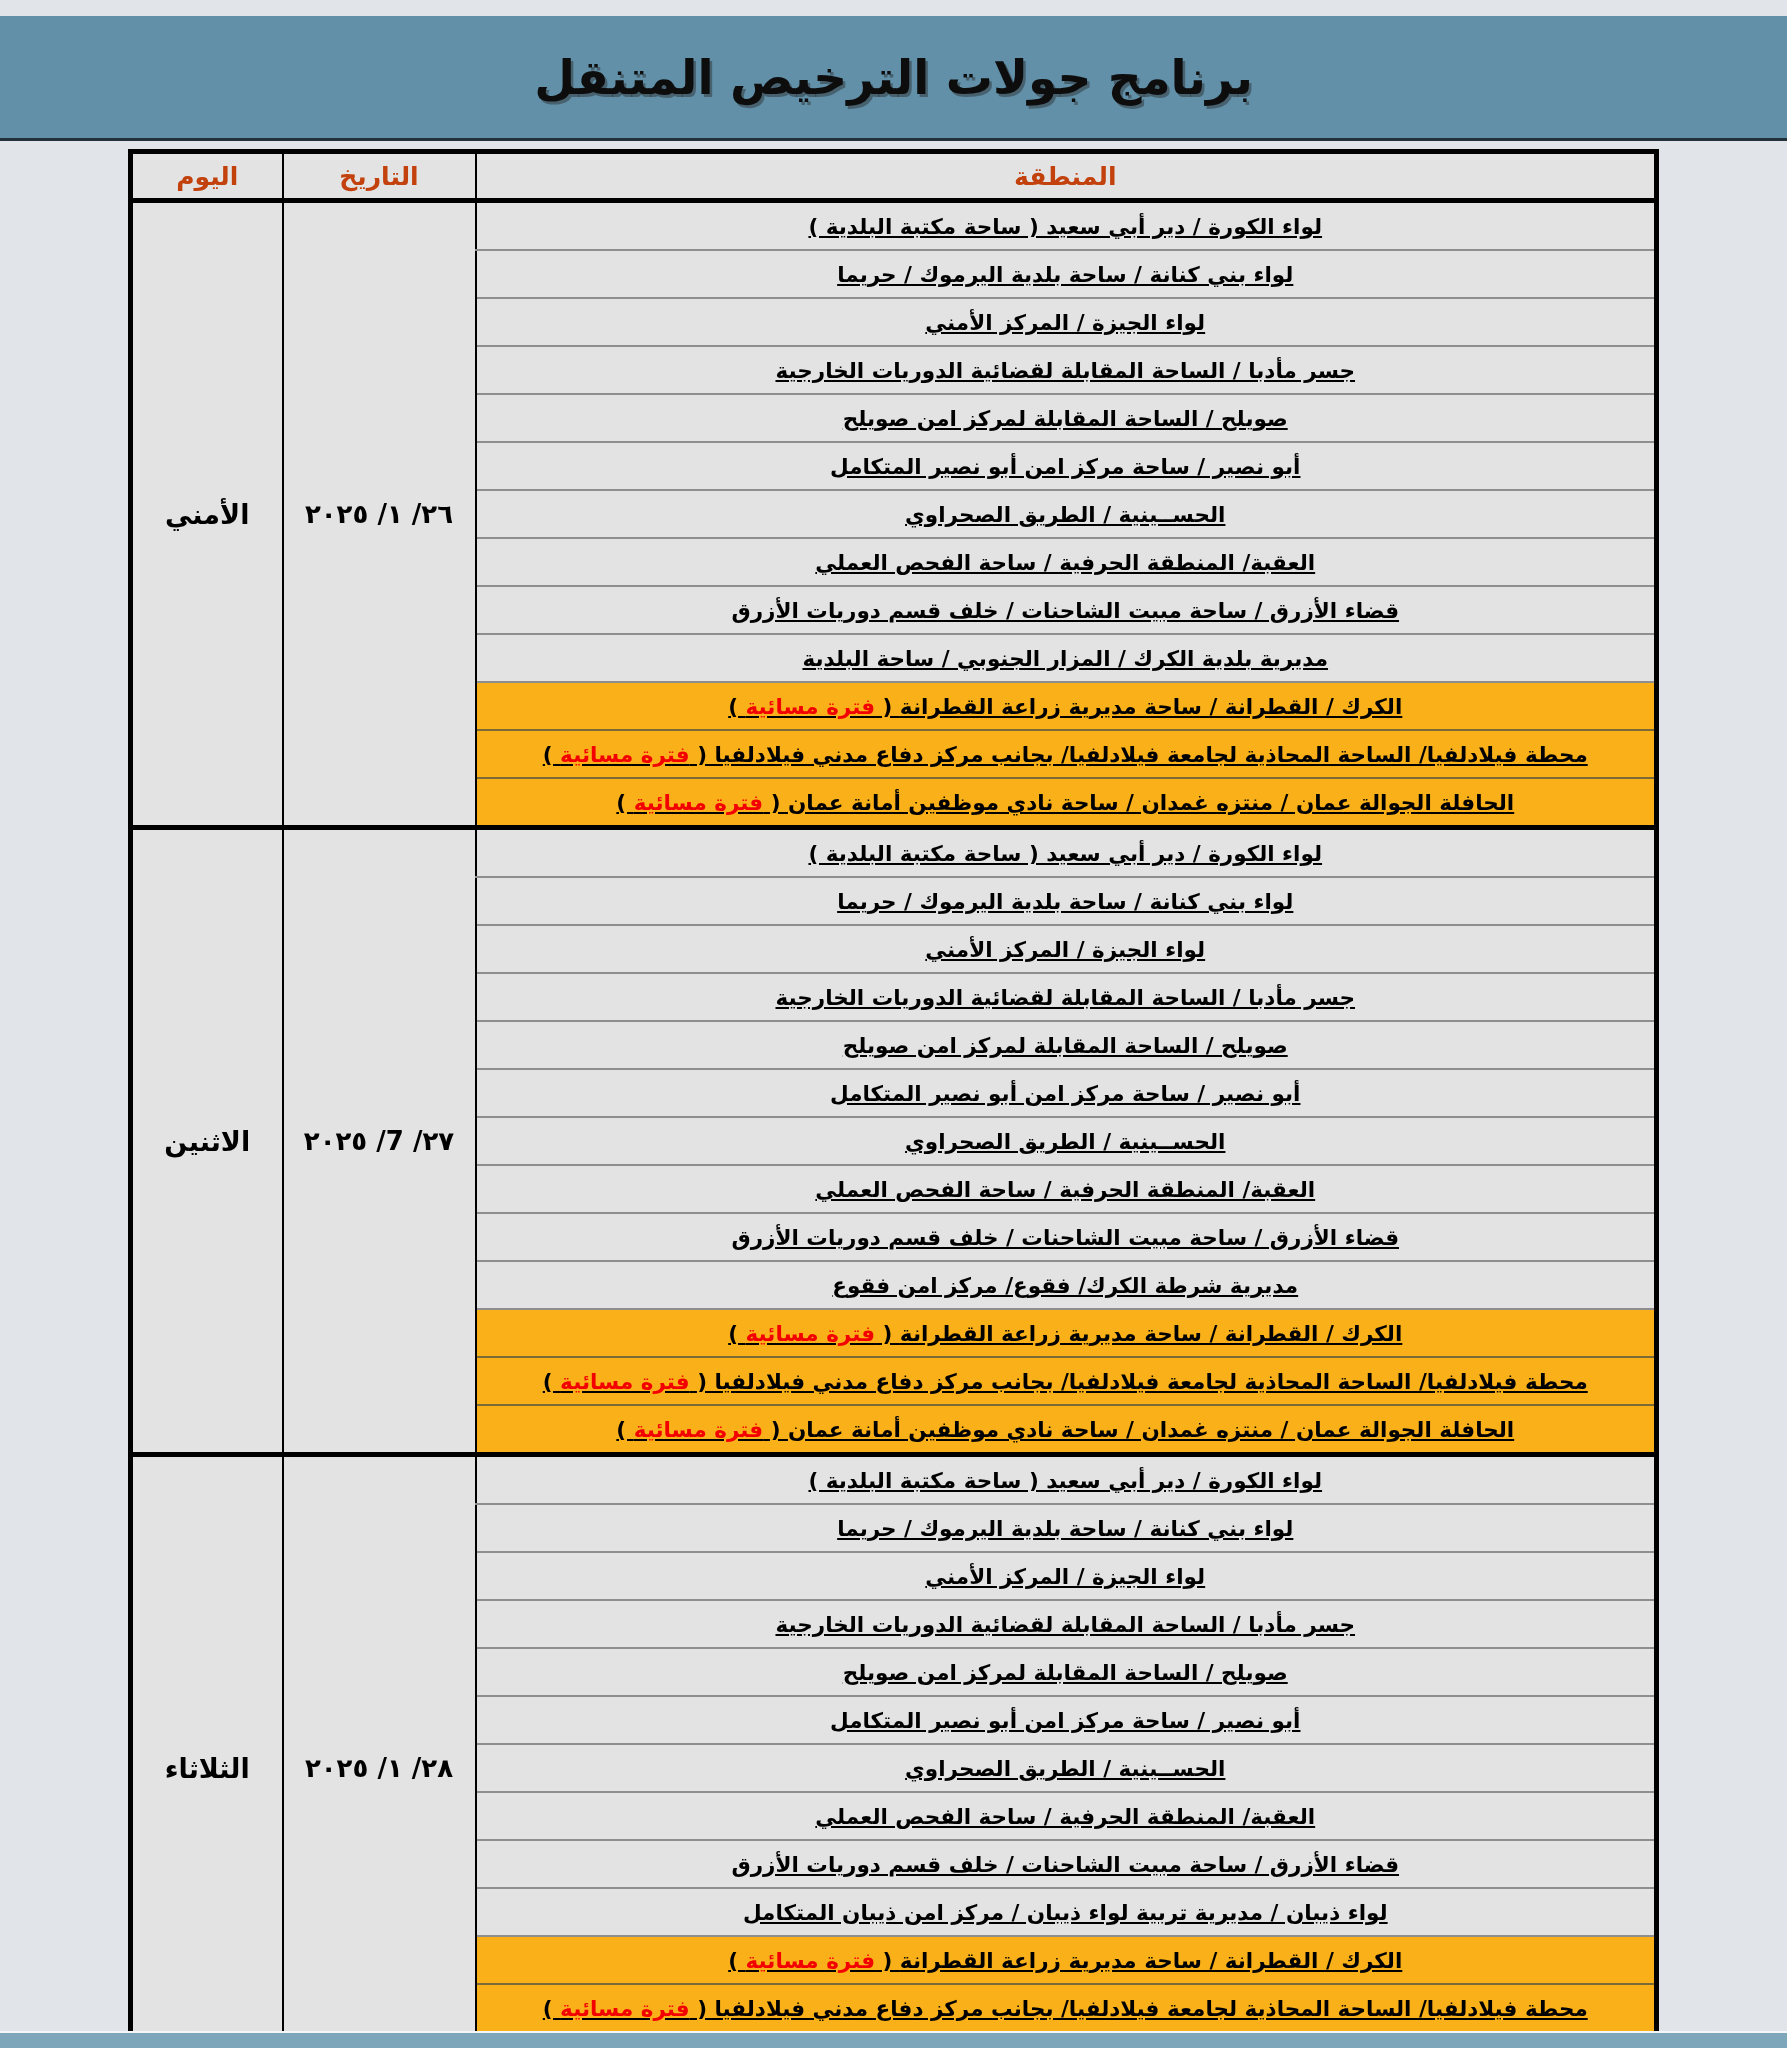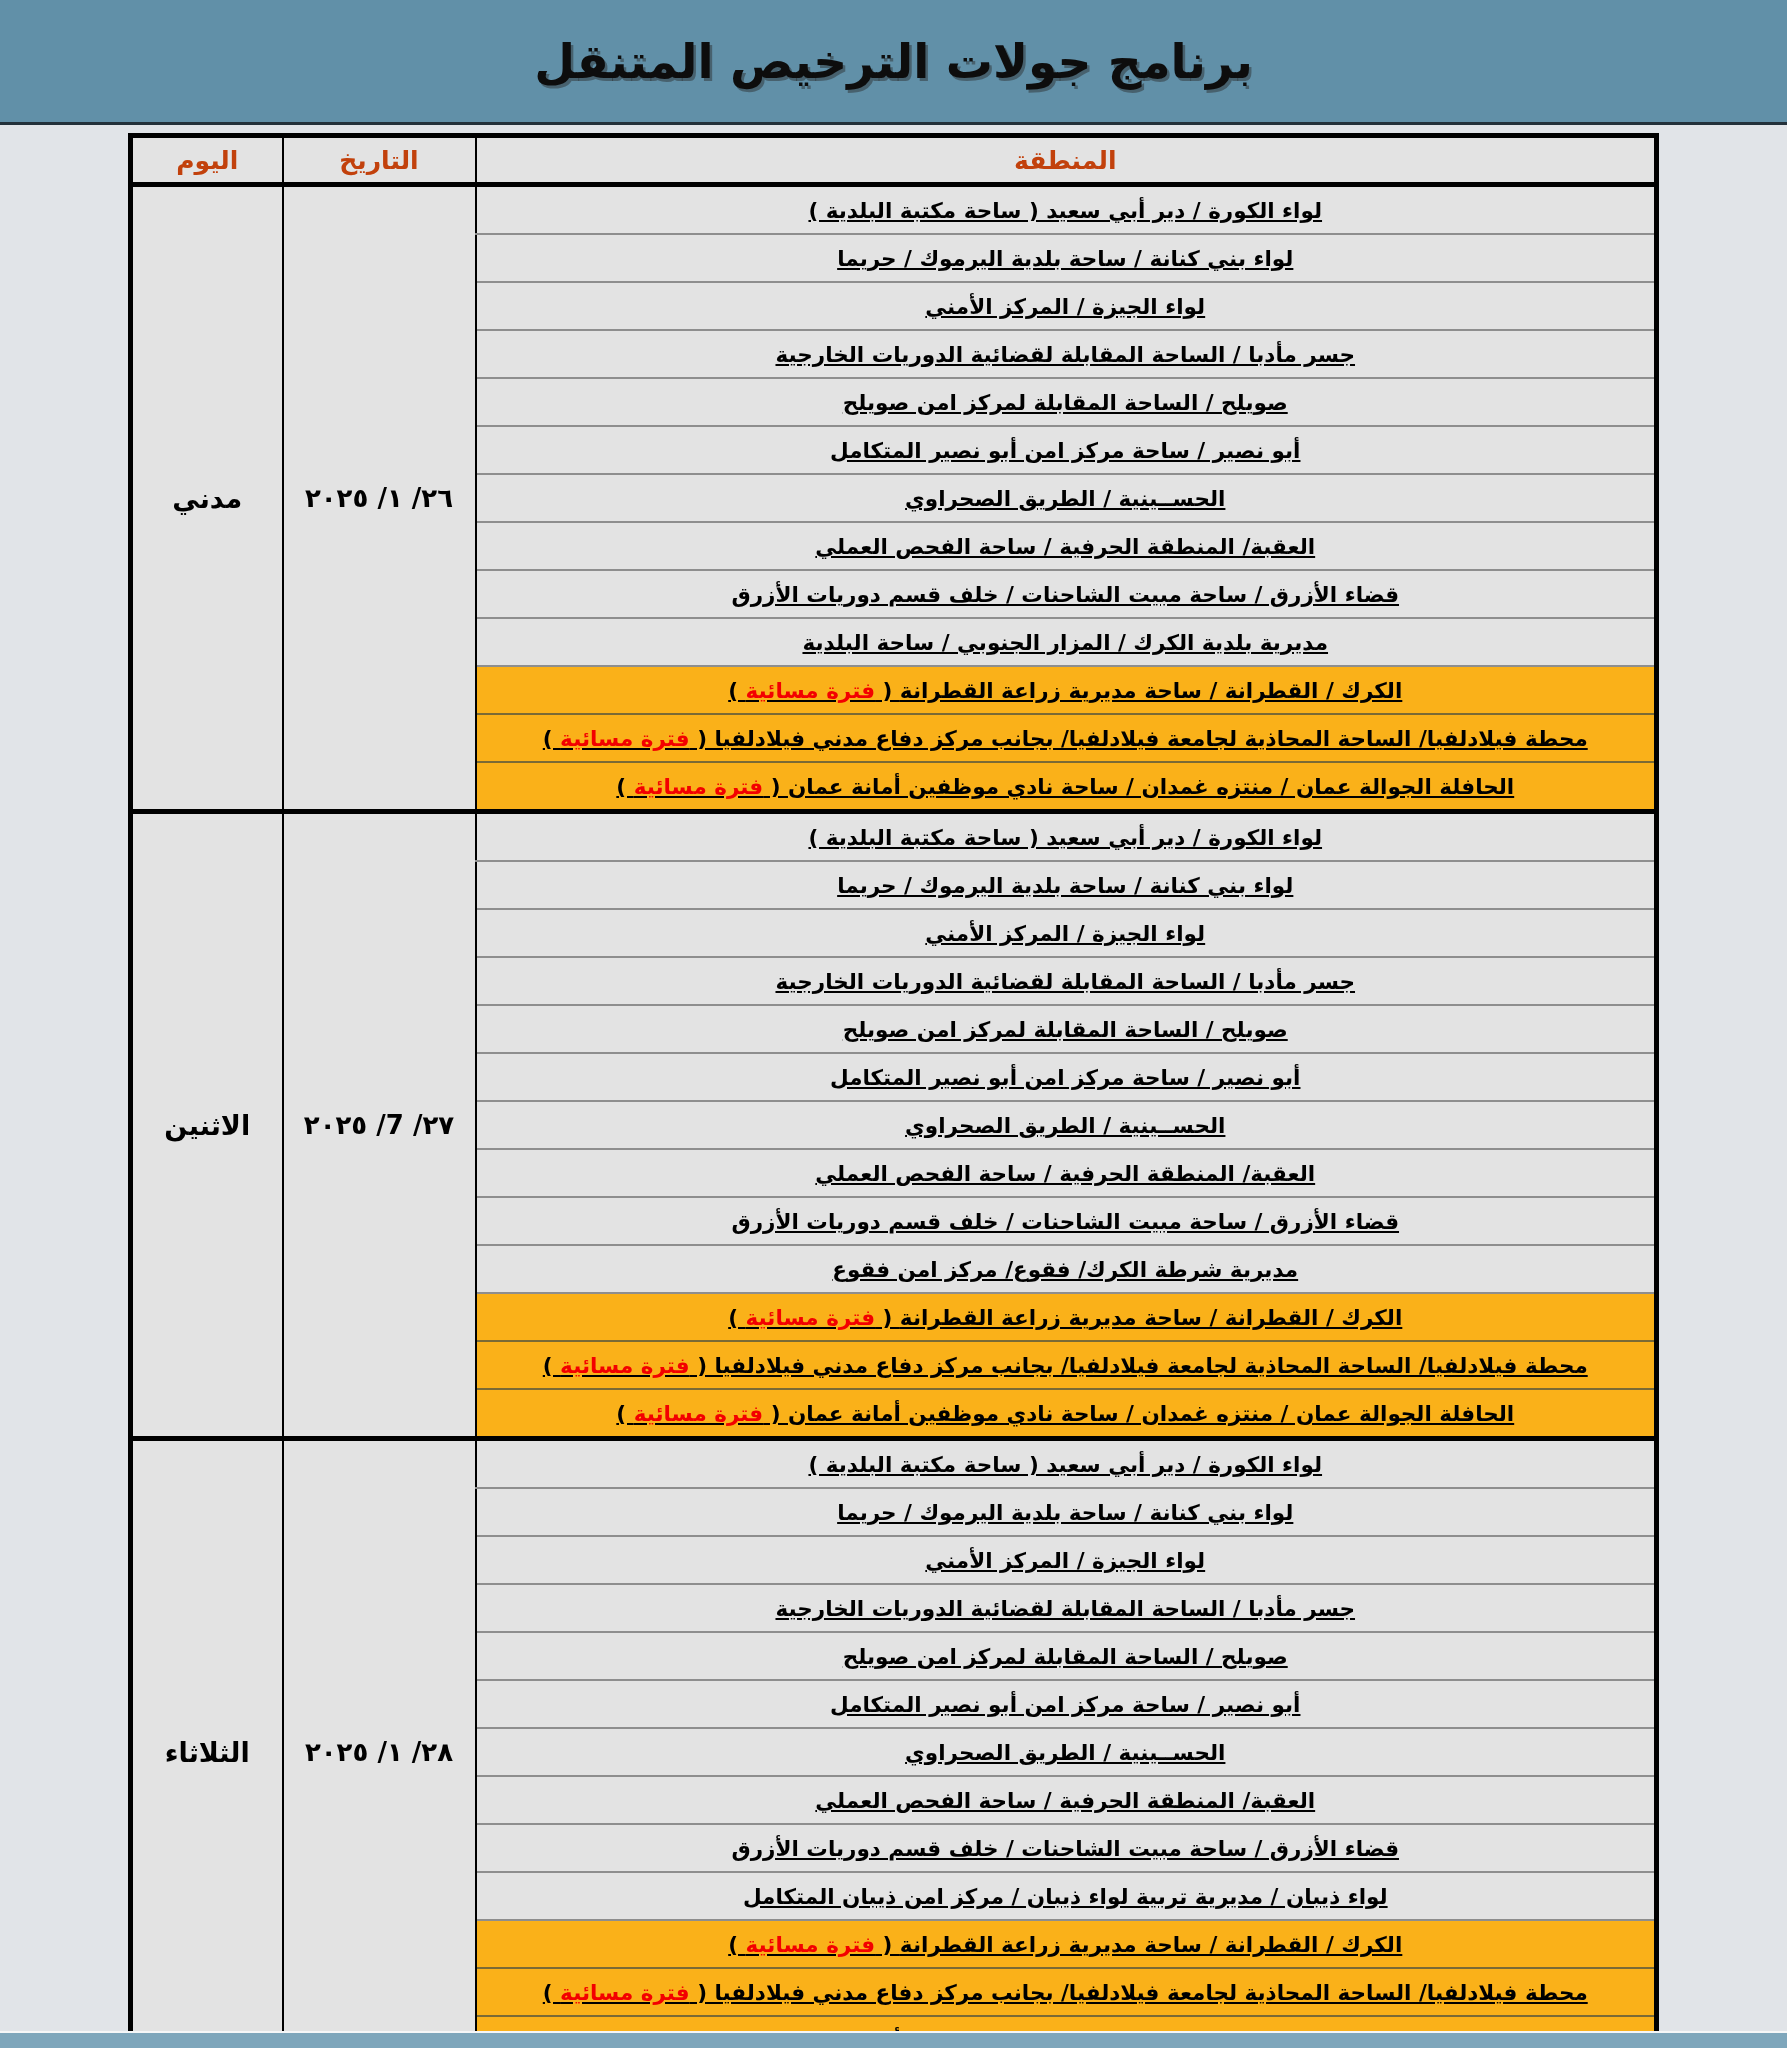--- a/index.html
+++ b/index.html
@@ -17,20 +17,21 @@
     font-family:"DejaVu Sans","Liberation Sans",sans-serif;
     direction:rtl;
     position:relative;
     overflow:hidden;
   }
   .title-band{
     height:122px;
     background:var(--band);
     display:flex;align-items:center;justify-content:center;
     border-bottom:3px solid #23313a;
+    margin-top:16px;
   }
   .title{
     font-size:47px;
     font-weight:bold;
     color:#0d0d0d;
     text-shadow:2.5px 2.5px 0 rgba(40,40,40,0.45);
     letter-spacing:1px;
   }
   .table-wrap{
     margin:8px 128px 0 128px;
@@ -113,21 +114,21 @@
       <tr>
         <th>المنطقة</th>
         <th>التاريخ</th>
         <th>اليوم</th>
       </tr>
     </thead>
     <tbody id="table-body">
         <tr class="section-first">
           <td class="region"><span>لواء الكورة /  دير أبي سعيد ( ساحة مكتبة البلدية )</span></td>
           <td class="date-cell" rowspan="13">٢٦/ ١/ ٢٠٢٥</td>
-          <td class="day-cell" rowspan="13">مدني</td>
+          <td class="day-cell" rowspan="13">الأمني</td>
         </tr>
         <tr>
           <td class="region"><span>لواء بني كنانة / ساحة بلدية اليرموك /  حريما</span></td>
         </tr>
         <tr>
           <td class="region"><span>لواء الجيزة /  المركز الأمني</span></td>
         </tr>
         <tr>
           <td class="region"><span>جسر مأدبا  /  الساحة المقابلة لقضائية الدوريات الخارجية</span></td>
         </tr>

